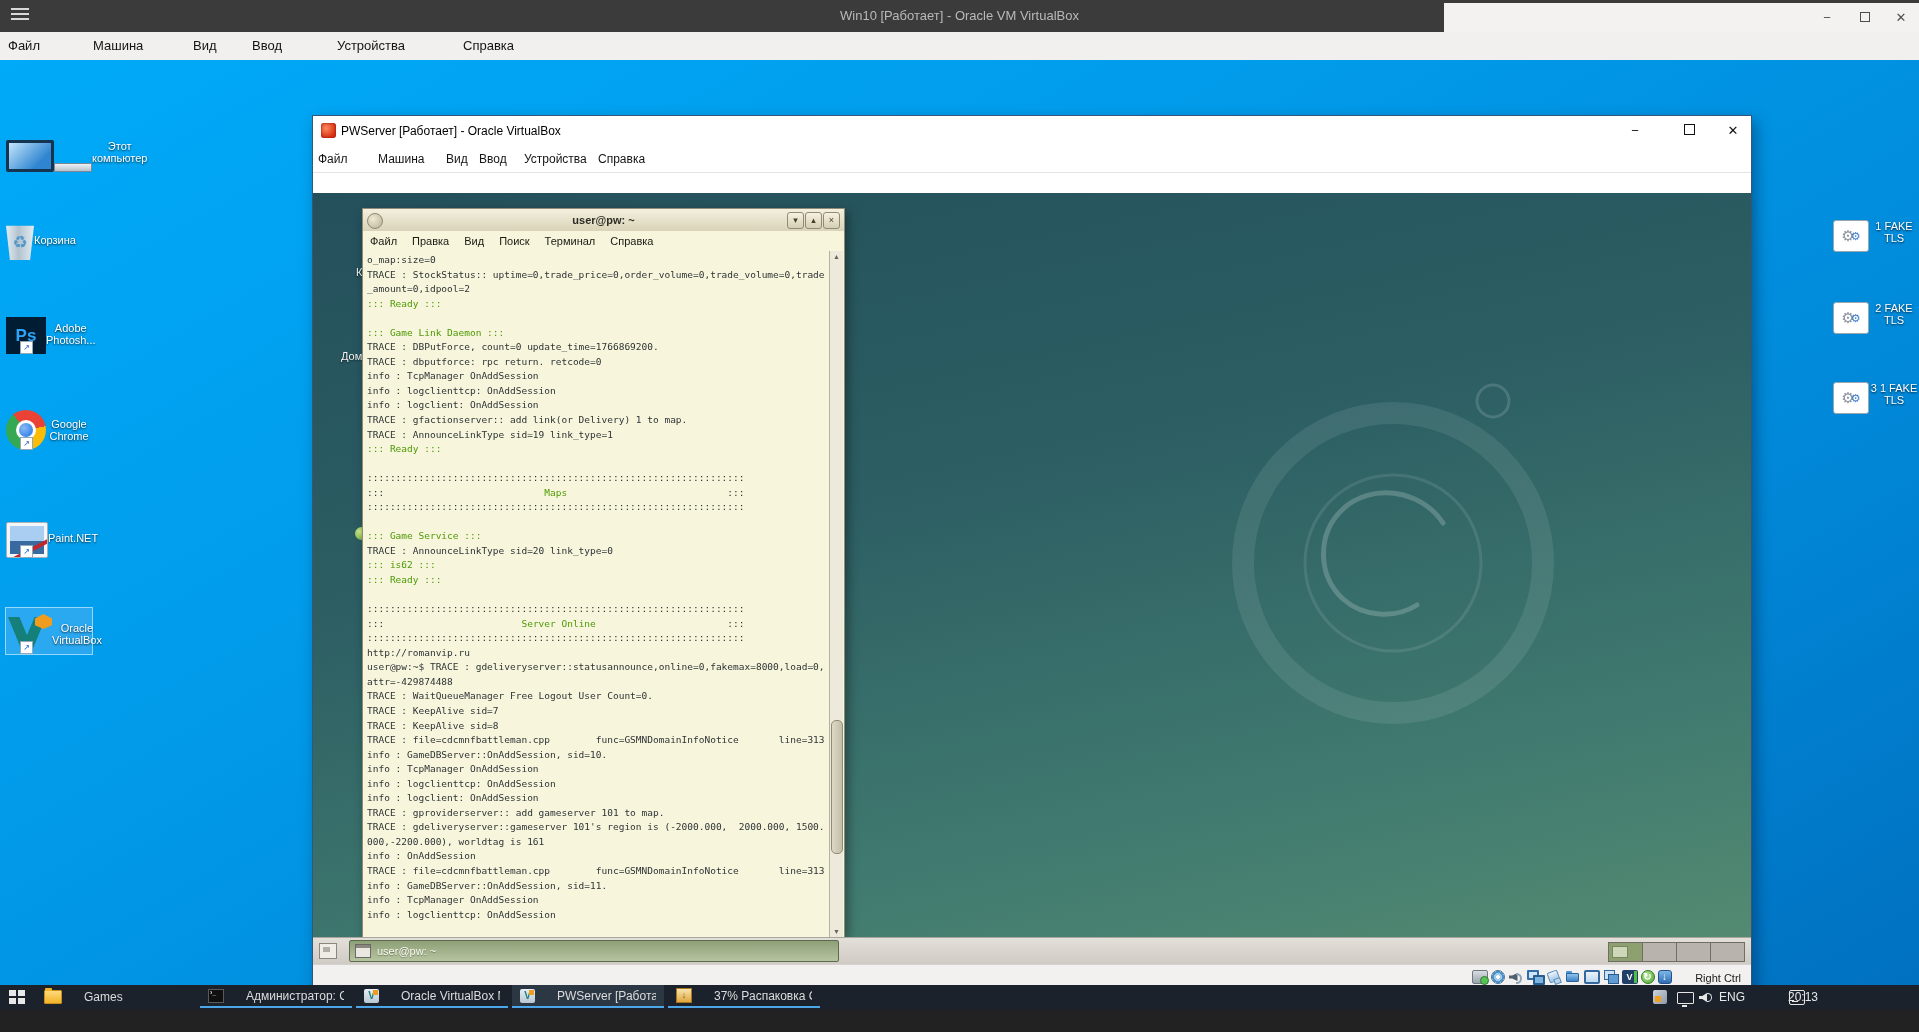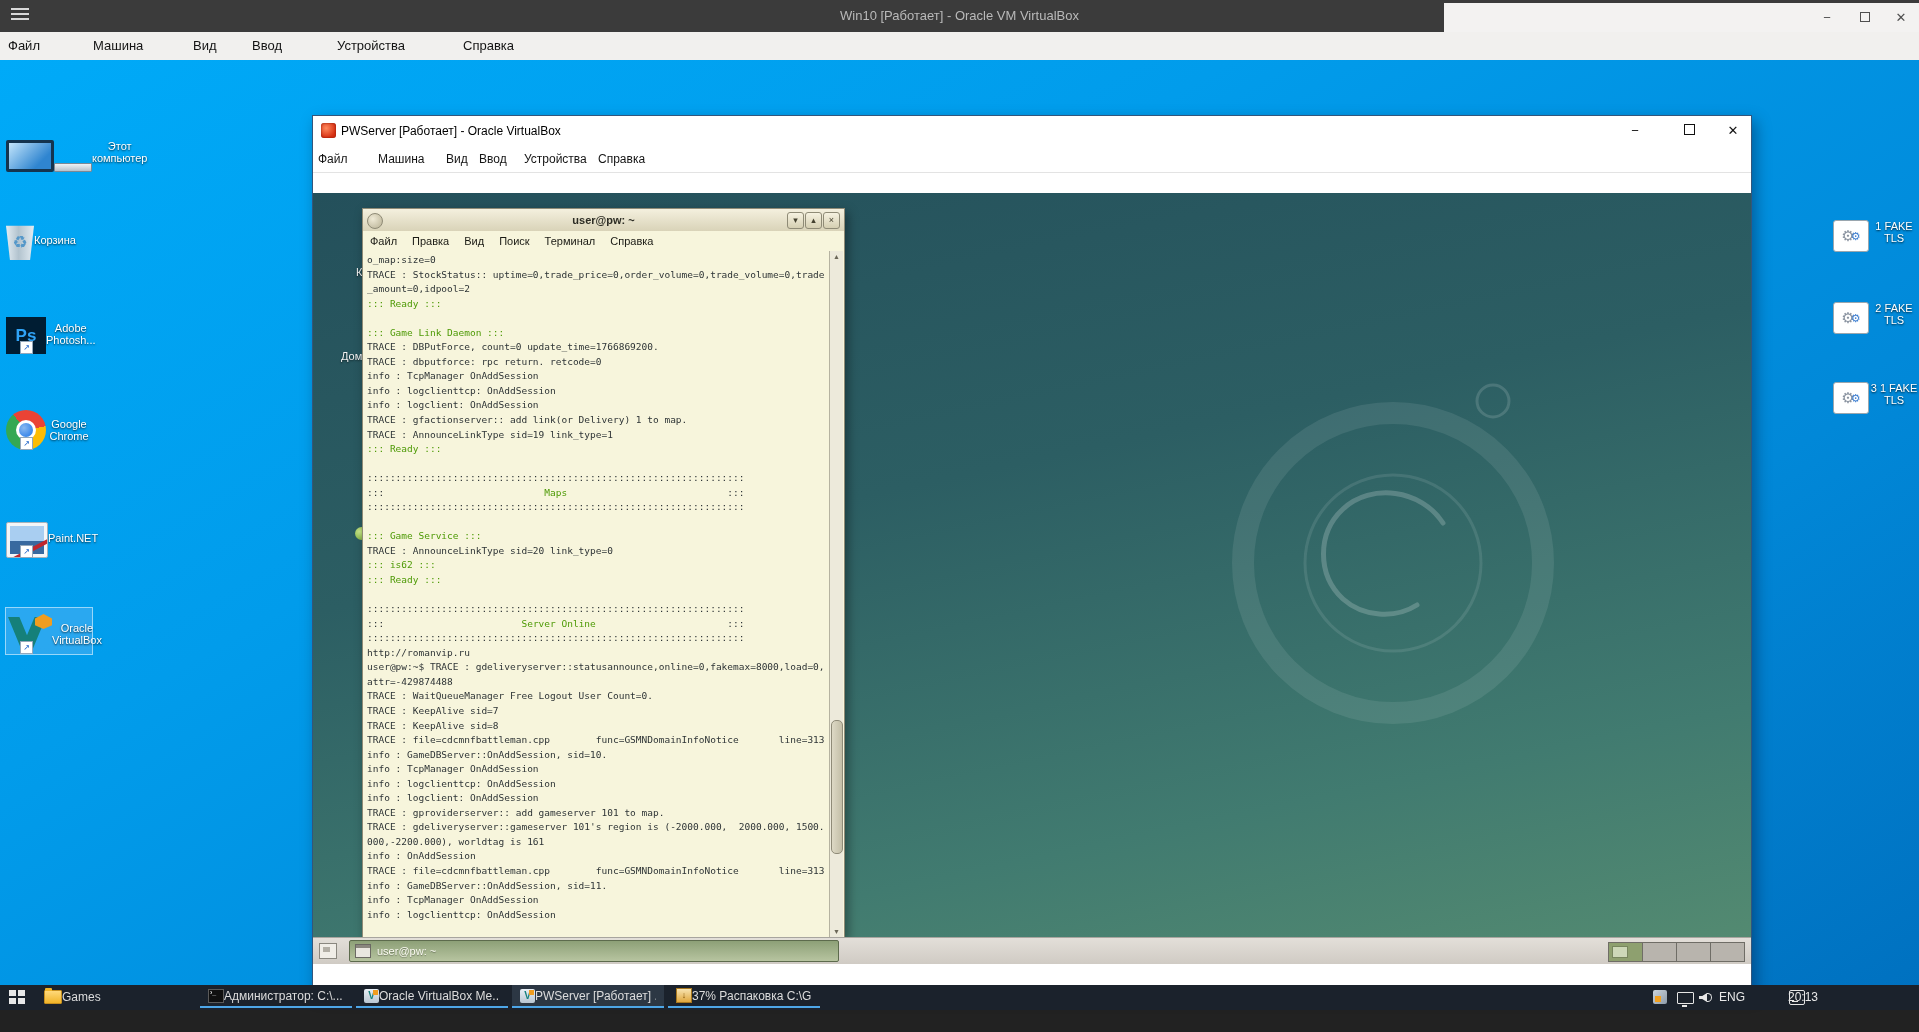--- a/index.html
+++ b/index.html
@@ -170,21 +170,21 @@
   .ic-refresh{width:14px;height:14px;border-radius:50%;background:radial-gradient(circle at 35% 35%,#b8e89a,#4ca32f);
     border:1px solid #2e7a1d;box-sizing:border-box;}
   .ic-refresh::before{content:"\21BB";position:absolute;inset:0;text-align:center;font-size:10px;line-height:12px;color:#fff;font-weight:bold;}
   .ic-arrow{width:14px;height:14px;border-radius:3px;background:linear-gradient(#7db8ea,#2f6cb4);border:1px solid #235189;box-sizing:border-box;}
   .ic-arrow::before{content:"\2193";position:absolute;inset:0;text-align:center;font-size:10px;line-height:12px;color:#fff;font-weight:bold;}
 
   
   #wtaskbar{left:0;top:985px;width:1919px;height:25px;background:#1b222c;}
   #w-start{left:9px;top:5px;width:16px;height:15px;display:grid;grid-template-columns:7px 7px;grid-template-rows:6px 6px;gap:2px;cursor:pointer;}
   #w-start span{background:#e8e8e8;display:block;}
-  .wt-btn{top:0;height:23px;display:flex;align-items:center;gap:0;padding:8px 8px;cursor:pointer;box-sizing:border-box;}
+  .wt-btn{top:0;height:23px;display:flex;align-items:center;gap:22px;padding:8px 8px;cursor:pointer;box-sizing:border-box;}
   .wt-btn .lbl{font-size:12px;color:#dcdcdc;white-space:nowrap;overflow:hidden;}
   .wt-btn.running{border-bottom:2px solid #4da6e8;}
   .wt-btn.active{background:#2c3744;}
   .tb-folder{width:16px;height:12px;background:linear-gradient(#ffd97a,#f0b429);border:1px solid #c68f1f;border-radius:1px;position:relative;flex:none;}
   .tb-folder::before{content:"";position:absolute;left:0;top:-3px;width:7px;height:3px;background:#f0b429;border-radius:1px 1px 0 0;}
   .tb-cmd{width:14px;height:12px;background:#101010;border:1px solid #5a5a5a;position:relative;flex:none;}
   .tb-cmd::before{content:"›_";position:absolute;left:1px;top:-1px;color:#ddd;font-size:7px;font-weight:bold;}
   .tb-vbox{width:15px;height:14px;border-radius:2px;background:linear-gradient(#e8eef4,#b9c6d2);position:relative;
     text-align:center;font-size:10px;line-height:14px;font-weight:bold;color:#15807a;flex:none;}
   .tb-vbox::after{content:"";position:absolute;right:1px;top:1px;width:5px;height:5px;background:#f09d1f;}
@@ -429,20 +429,36 @@
           </div>
           <div id="lt-ws" class="abs">
               <div class="ws-cell active"></div>
               <div class="ws-cell"></div>
               <div class="ws-cell"></div>
               <div class="ws-cell"></div>
             </div>
         </div>
       </div>
 
+      <div id="vm-statusbar" class="abs">
+        <div id="vm-statusicons" class="abs">
+            <span class="ic ic-hdd"></span>
+            <span class="ic ic-cd"></span>
+            <span class="ic ic-audio"></span>
+            <span class="ic ic-net"></span>
+            <span class="ic ic-usb"></span>
+            <span class="ic ic-folder"></span>
+            <span class="ic ic-display"></span>
+            <span class="ic ic-layers"></span>
+            <span class="ic ic-rec"></span>
+            <span class="ic ic-refresh"></span>
+            <span class="ic ic-arrow"></span>
+          </div>
+        <div id="vm-hostkey" class="abs">Right Ctrl</div>
+      </div>
     </div>
   </div>
 
   <div id="wtaskbar" class="abs">
     <div id="w-start" class="abs">
         <span></span>
         <span></span>
         <span></span>
         <span></span>
       </div>

